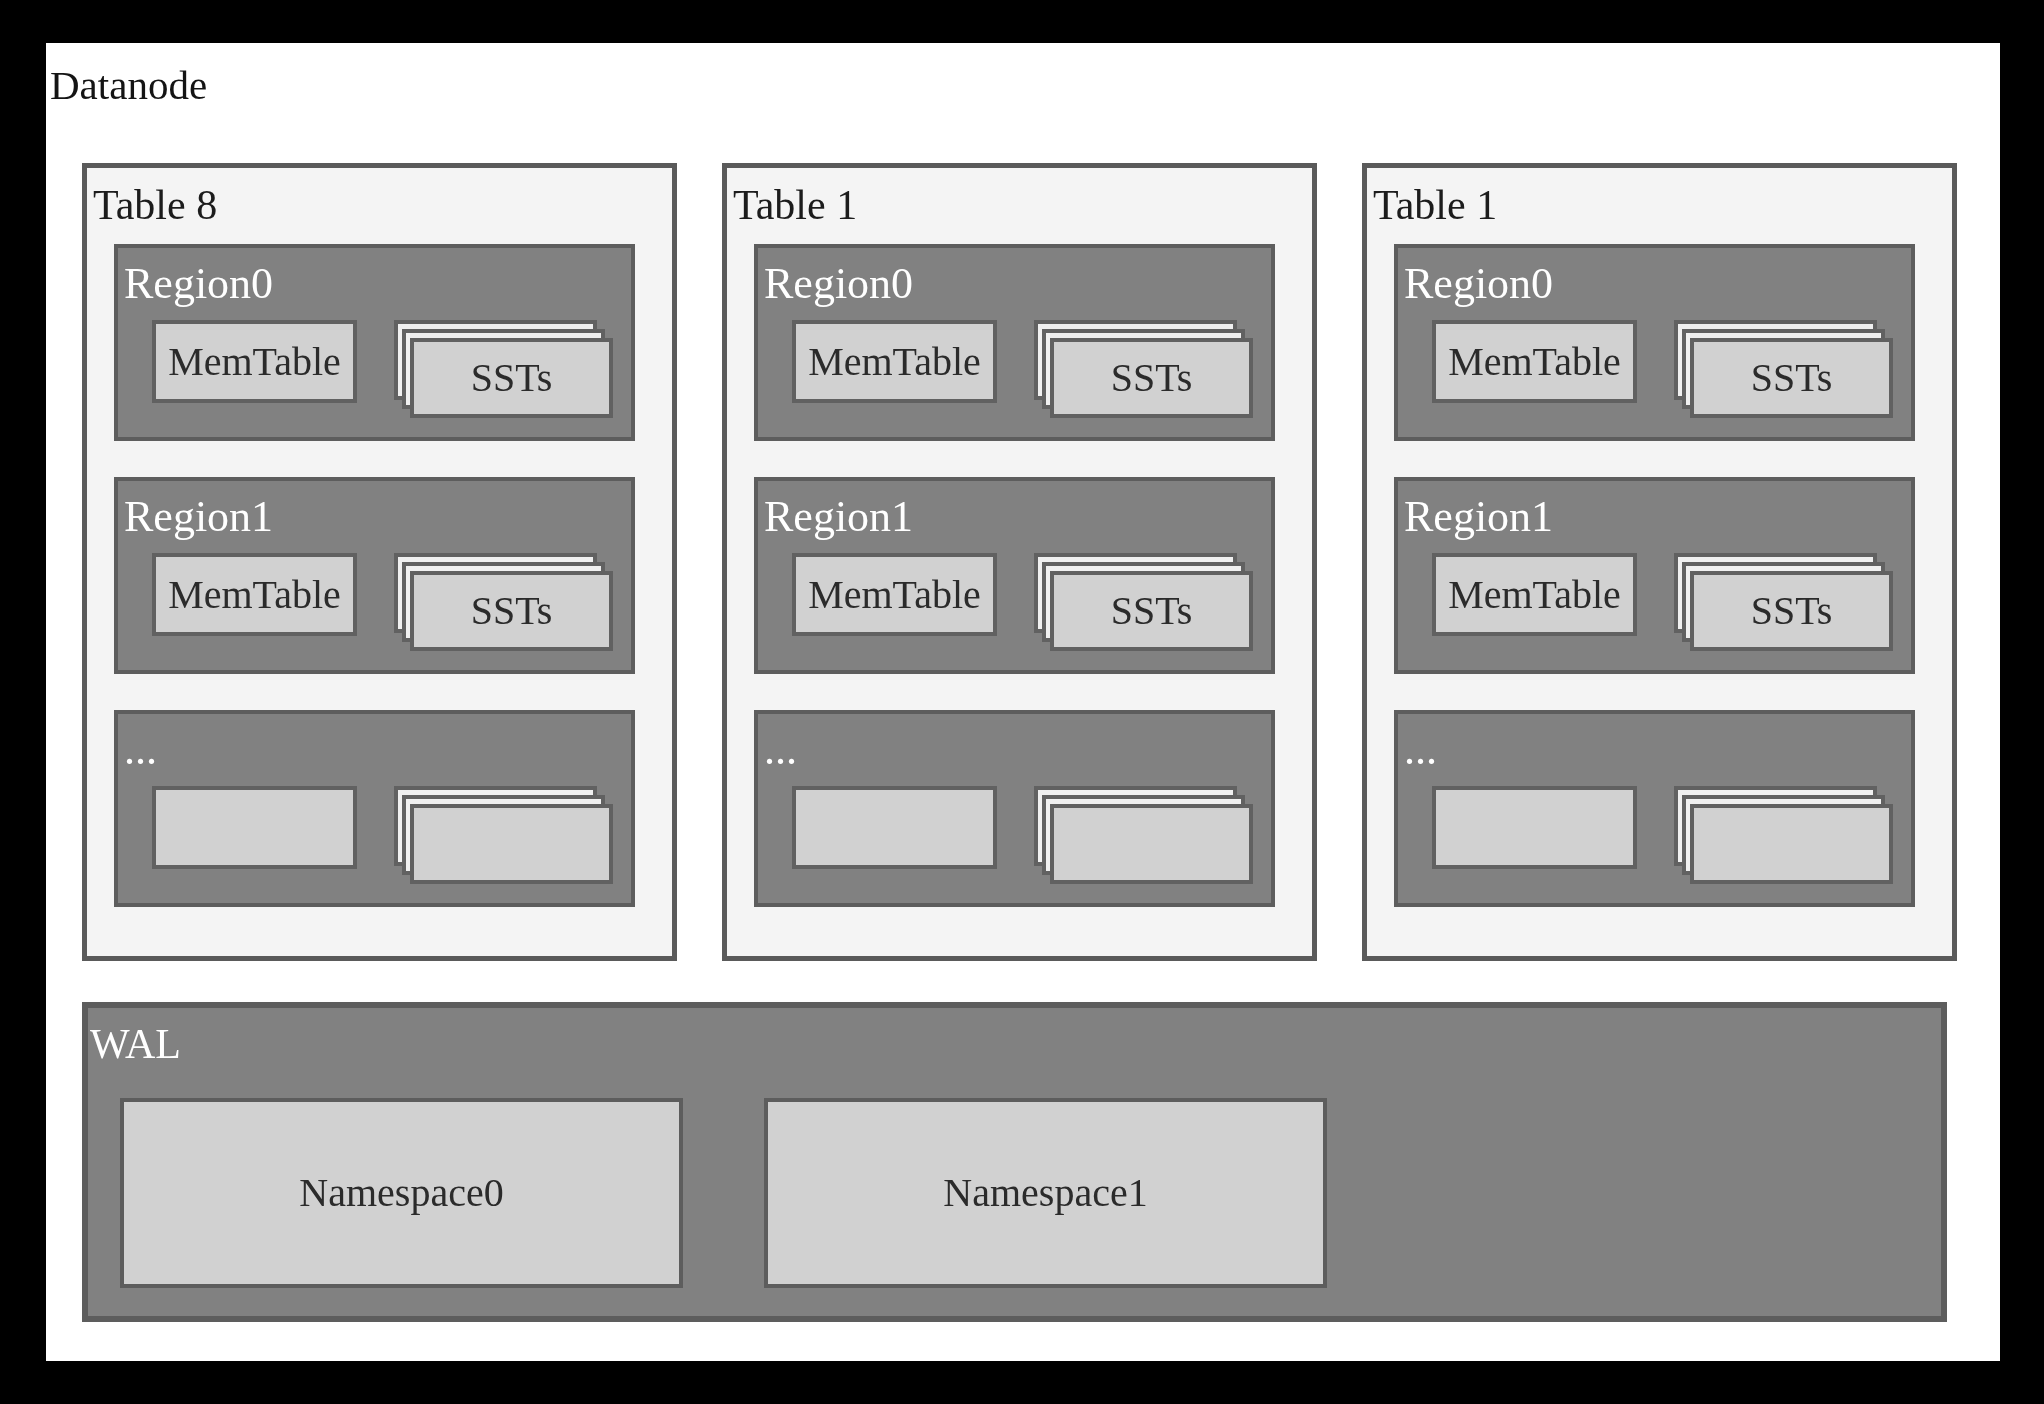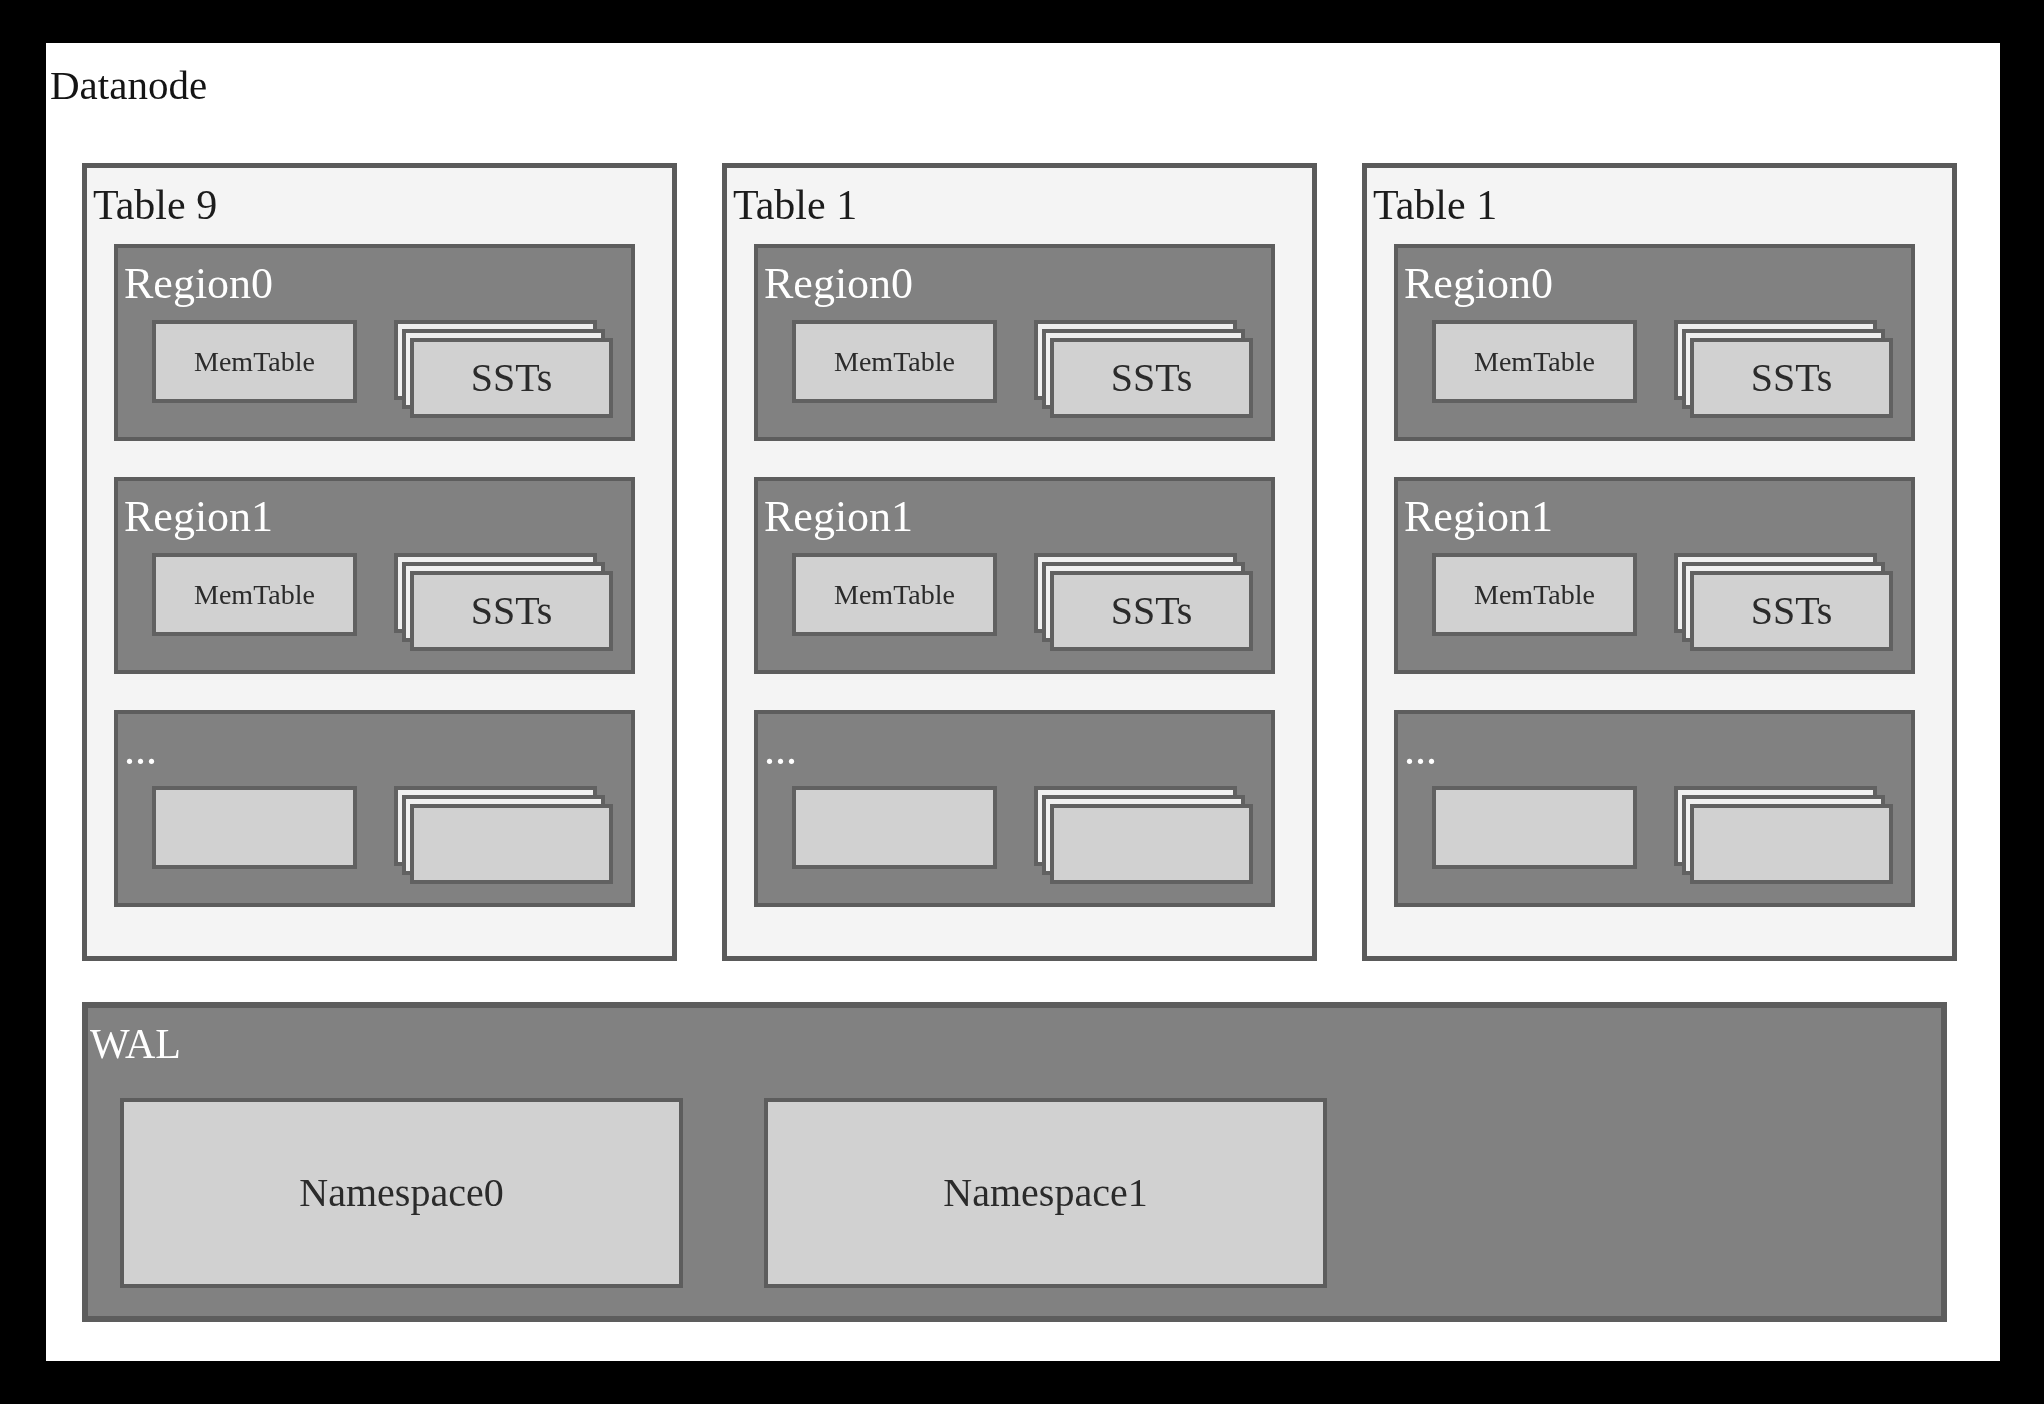--- a/index.html
+++ b/index.html
@@ -13,21 +13,21 @@
          border:5px solid var(--table_border,#5a5a5a);position:relative;}
   .table-label{position:absolute;left:6px;top:16px;font-size:42px;line-height:1;color:var(--table_label,#1c1c1c);}
   .regions{position:absolute;left:27px;top:76px;display:flex;flex-direction:column;gap:36px;}
   .region{box-sizing:border-box;width:521px;height:197px;background:var(--region_fill,#818181);
           border:4px solid var(--region_border,#5d5d5d);position:relative;}
   .region-label{position:absolute;left:6px;top:14px;font-size:44px;line-height:1;color:var(--label_light,#fff);}
 
   .memtable{box-sizing:border-box;position:absolute;left:34px;top:72px;width:205px;height:83px;
             background:var(--card_fill,#d1d1d1);border:4px solid var(--card_border,#616161);
             display:flex;align-items:center;justify-content:center;}
-  .memtable span{font-size:28px;line-height:1;color:var(--card_text,#2b2b2b);}
+  .memtable span{font-size:40px;line-height:1;color:var(--card_text,#2b2b2b);}
 
   .stack{position:absolute;left:276px;top:72px;width:205px;height:98px;}
   .card{box-sizing:border-box;position:absolute;width:203px;height:80px;
         border:4px solid var(--card_border,#616161);background:var(--card_back_fill,#f0f0f0);}
   .card.back{left:0;top:0;}
   .card.mid{left:8px;top:9px;}
   .card.front{left:16px;top:18px;background:var(--card_fill,#d1d1d1);
         display:flex;align-items:center;justify-content:center;}
   .card.front span{font-size:40px;line-height:1;color:var(--card_text,#2b2b2b);}
 
@@ -43,21 +43,21 @@
 </head>
 <body>
 
 <div class="page">
   <div class="panel">
     <div class="title">Datanode</div>
 
     <div class="tables-row">
 
       <div class="table">
-        <div class="table-label">Table 9</div>
+        <div class="table-label">Table 8</div>
         <div class="regions">
           <div class="region">
             <div class="region-label">Region0</div>
             <div class="memtable">
                 <span>MemTable</span>
               </div>
             <div class="stack">
               <div class="card back"></div>
               <div class="card mid"></div>
               <div class="card front">

